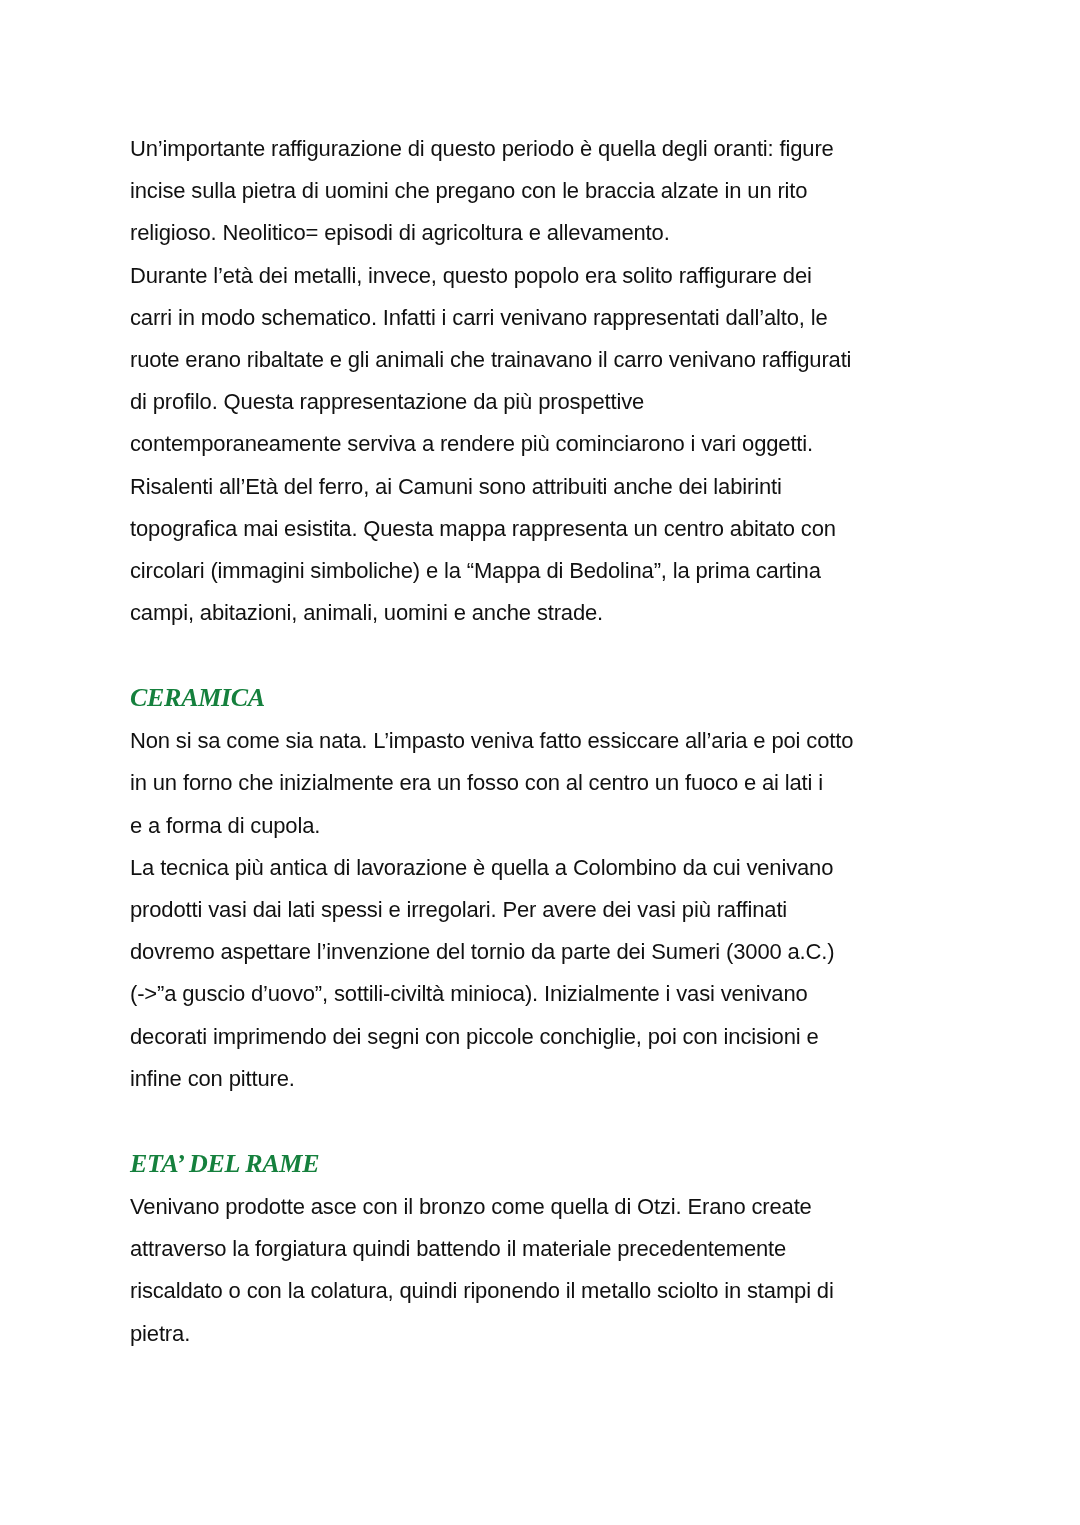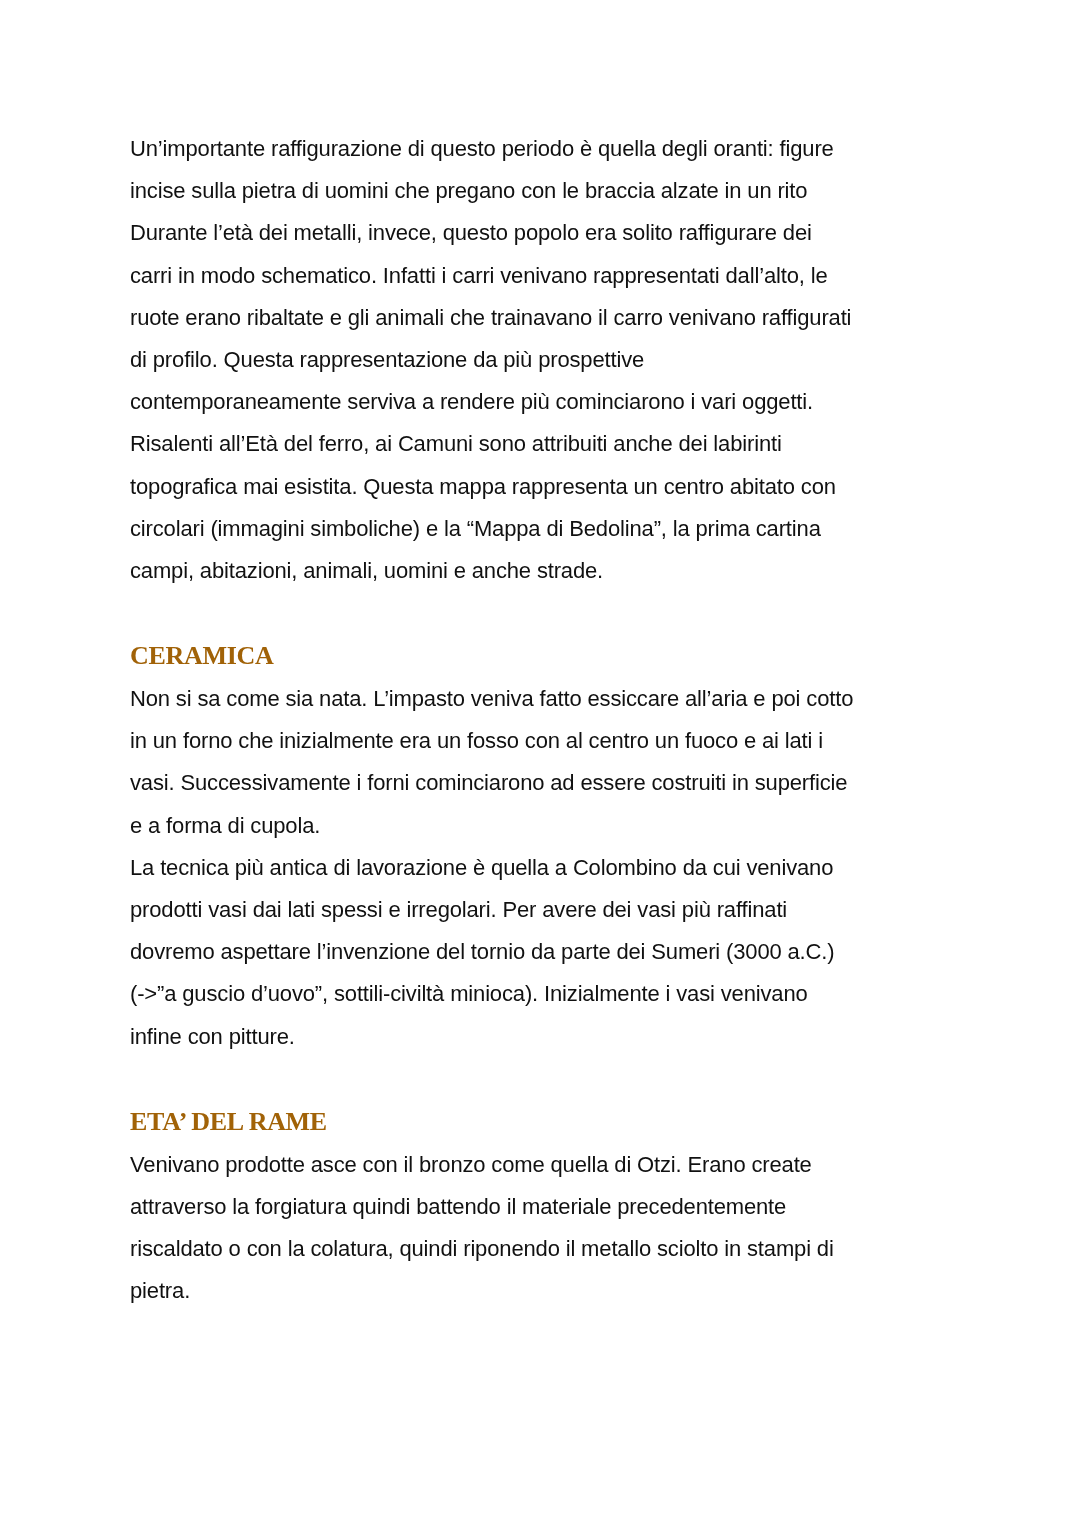--- a/index.html
+++ b/index.html
@@ -28,58 +28,60 @@
       white-space: nowrap;
       letter-spacing: -0.15px;
     }
     .gap {
       height: 42px;
     }
     .heading {
       font-family: "Liberation Serif", serif;
       font-weight: bold;
       font-size: 26px;
-      color: #a16207;
+      color: #15803d;
       height: 44px;
       line-height: 44px;
       letter-spacing: -0.3px;
       white-space: nowrap;
+      font-style: italic;
     }
   </style>
 </head>
 <body>
 
 <div class="page">
 
   <div>
     <div class="line">Un’importante raffigurazione di questo periodo è quella degli oranti: figure</div>
     <div class="line">incise sulla pietra di uomini che pregano con le braccia alzate in un rito</div>
+    <div class="line">religioso. Neolitico= episodi di agricoltura e allevamento.</div>
     <div class="line">Durante l’età dei metalli, invece, questo popolo era solito raffigurare dei</div>
     <div class="line">carri in modo schematico. Infatti i carri venivano rappresentati dall’alto, le</div>
     <div class="line">ruote erano ribaltate e gli animali che trainavano il carro venivano raffigurati</div>
     <div class="line">di profilo. Questa rappresentazione da più prospettive</div>
     <div class="line">contemporaneamente serviva a rendere più cominciarono i vari oggetti.</div>
     <div class="line">Risalenti all’Età del ferro, ai Camuni sono attribuiti anche dei labirinti</div>
     <div class="line">topografica mai esistita. Questa mappa rappresenta un centro abitato con</div>
     <div class="line">circolari (immagini simboliche) e la “Mappa di Bedolina”, la prima cartina</div>
     <div class="line">campi, abitazioni, animali, uomini e anche strade.</div>
   </div>
 
   <div class="gap"></div>
 
   <div>
     <div class="heading">CERAMICA</div>
     <div class="line">Non si sa come sia nata. L’impasto veniva fatto essiccare all’aria e poi cotto</div>
     <div class="line">in un forno che inizialmente era un fosso con al centro un fuoco e ai lati i</div>
-    <div class="line">vasi. Successivamente i forni cominciarono ad essere costruiti in superficie</div>
     <div class="line">e a forma di cupola.</div>
     <div class="line">La tecnica più antica di lavorazione è quella a Colombino da cui venivano</div>
     <div class="line">prodotti vasi dai lati spessi e irregolari. Per avere dei vasi più raffinati</div>
     <div class="line">dovremo aspettare l’invenzione del tornio da parte dei Sumeri (3000 a.C.)</div>
     <div class="line">(-&gt;”a guscio d’uovo”, sottili-civiltà minioca). Inizialmente i vasi venivano</div>
+    <div class="line">decorati imprimendo dei segni con piccole conchiglie, poi con incisioni  e</div>
     <div class="line">infine con pitture.</div>
   </div>
 
   <div class="gap"></div>
 
   <div>
     <div class="heading">ETA’ DEL RAME</div>
     <div class="line">Venivano prodotte asce con il bronzo come quella di Otzi. Erano create</div>
     <div class="line">attraverso la forgiatura quindi battendo il materiale precedentemente</div>
     <div class="line">riscaldato o con la colatura, quindi riponendo il metallo sciolto in stampi di</div>

